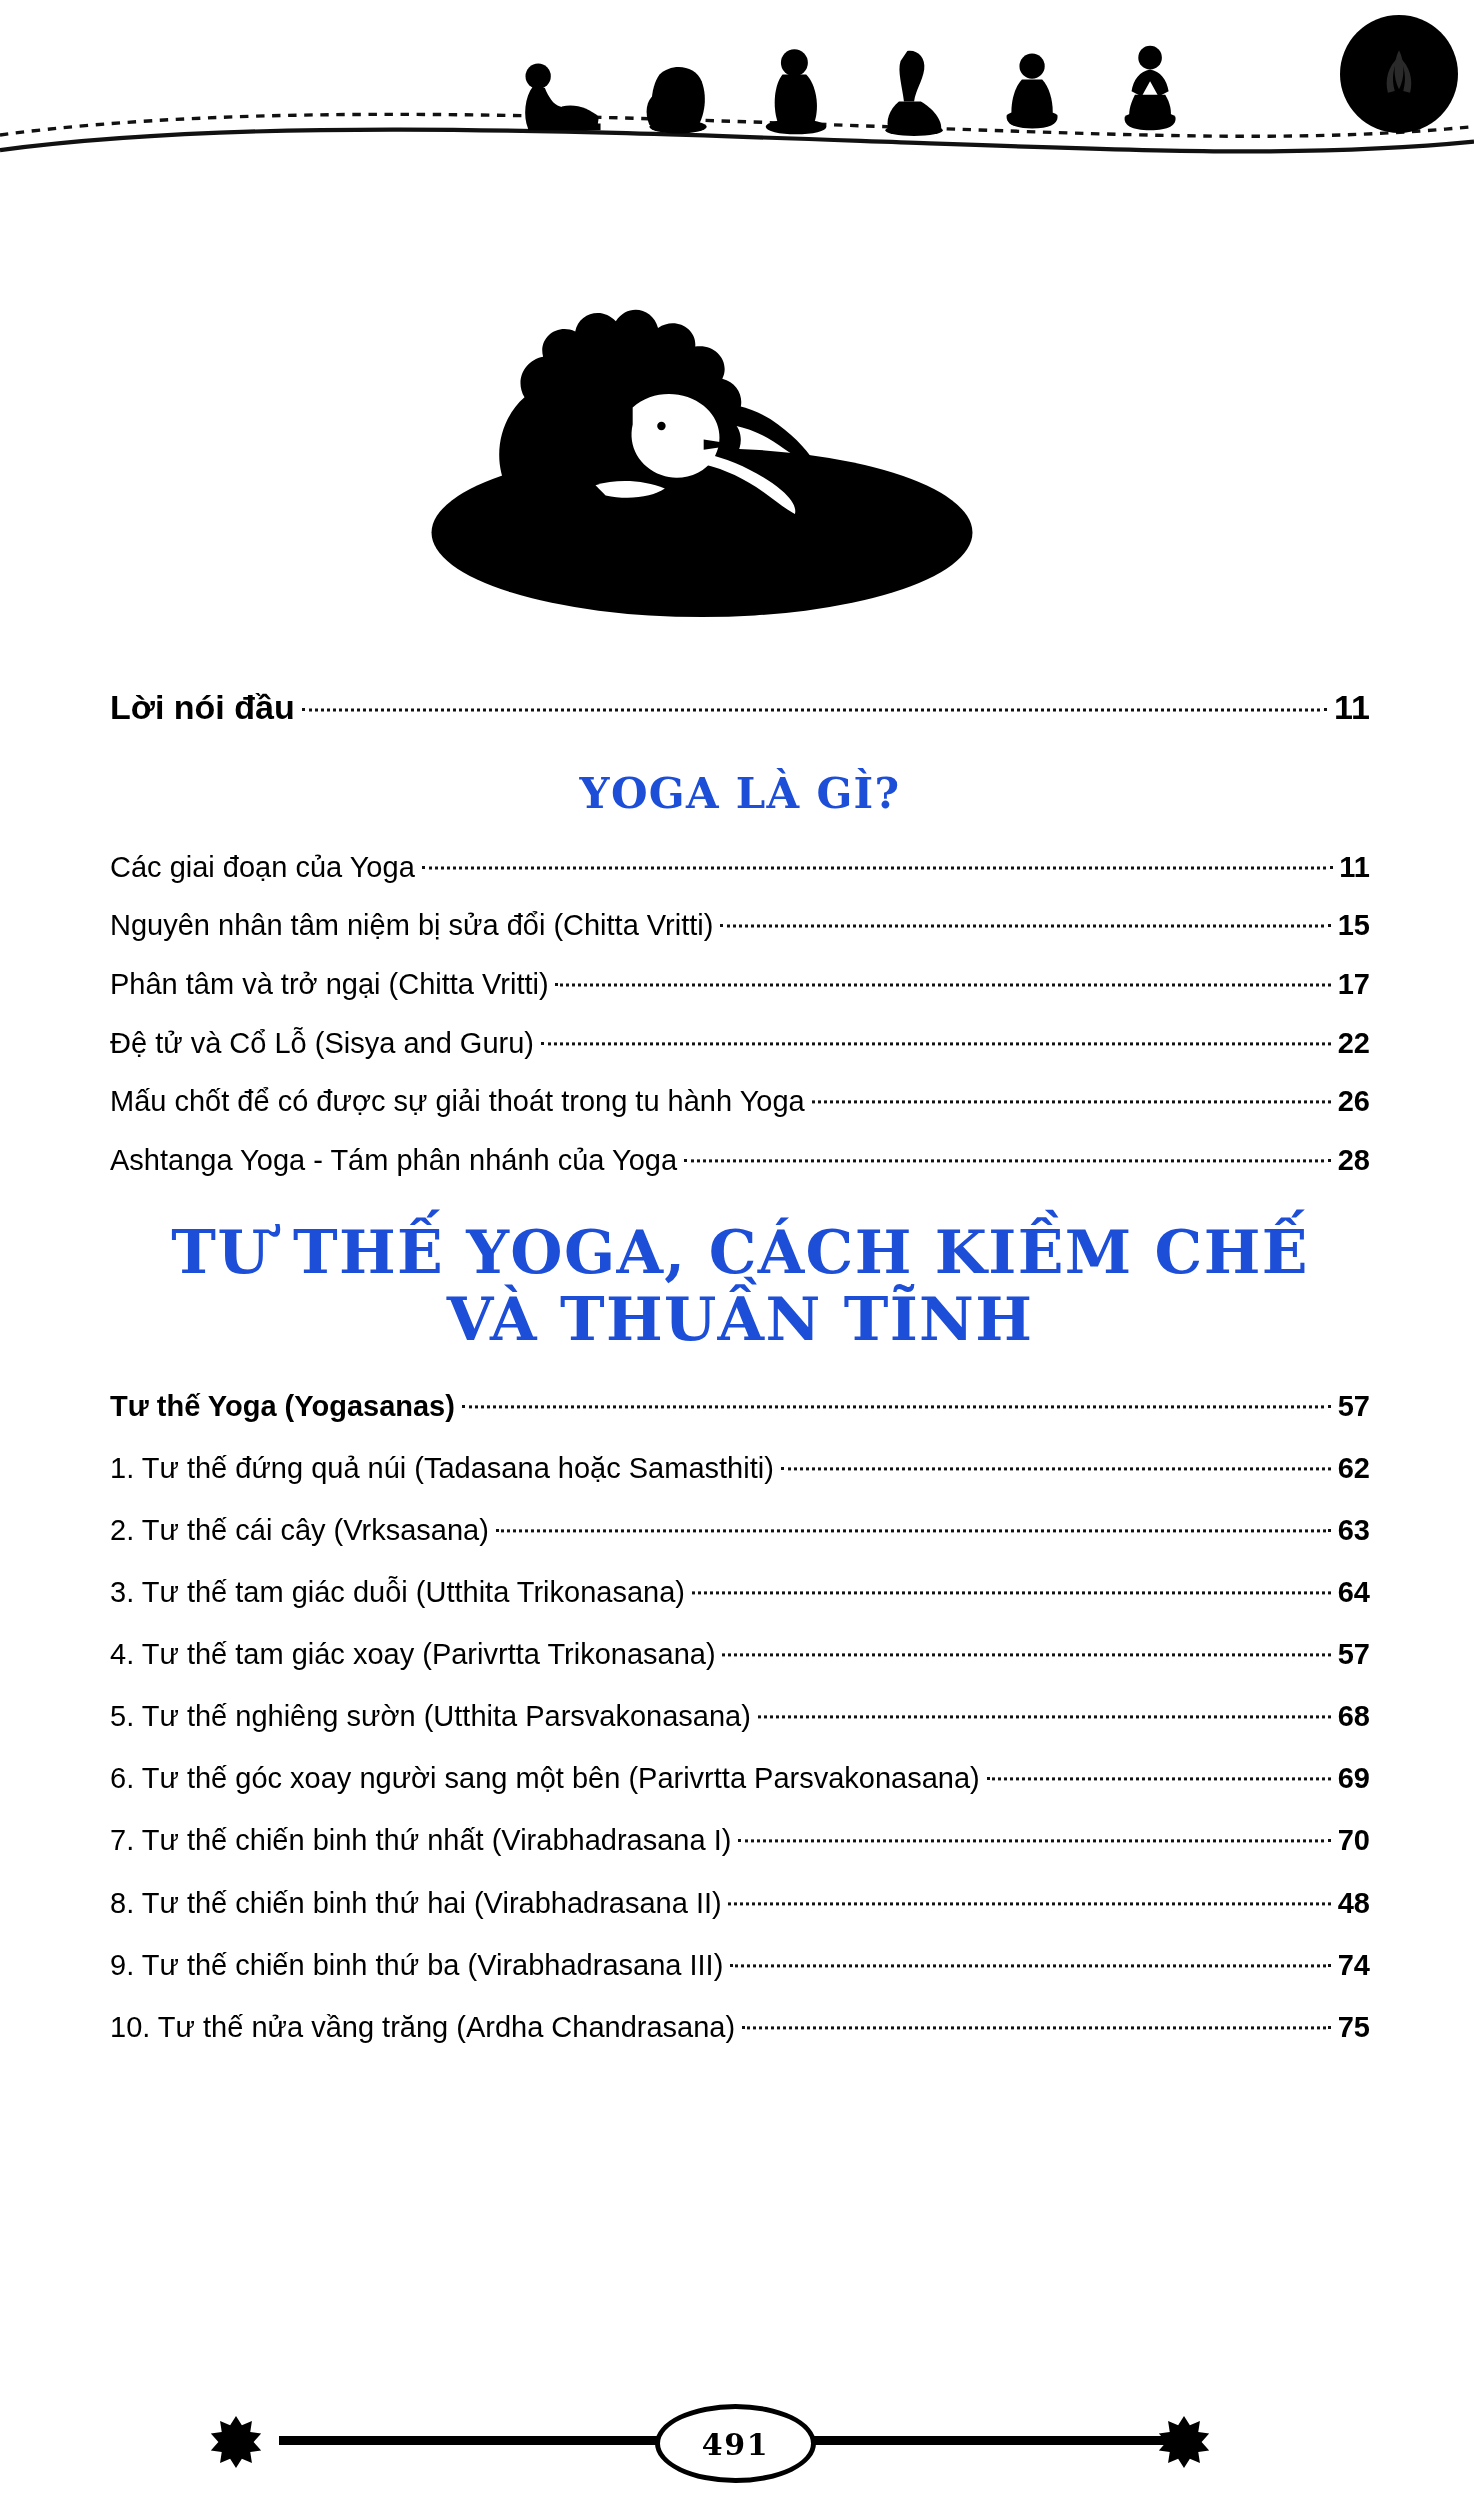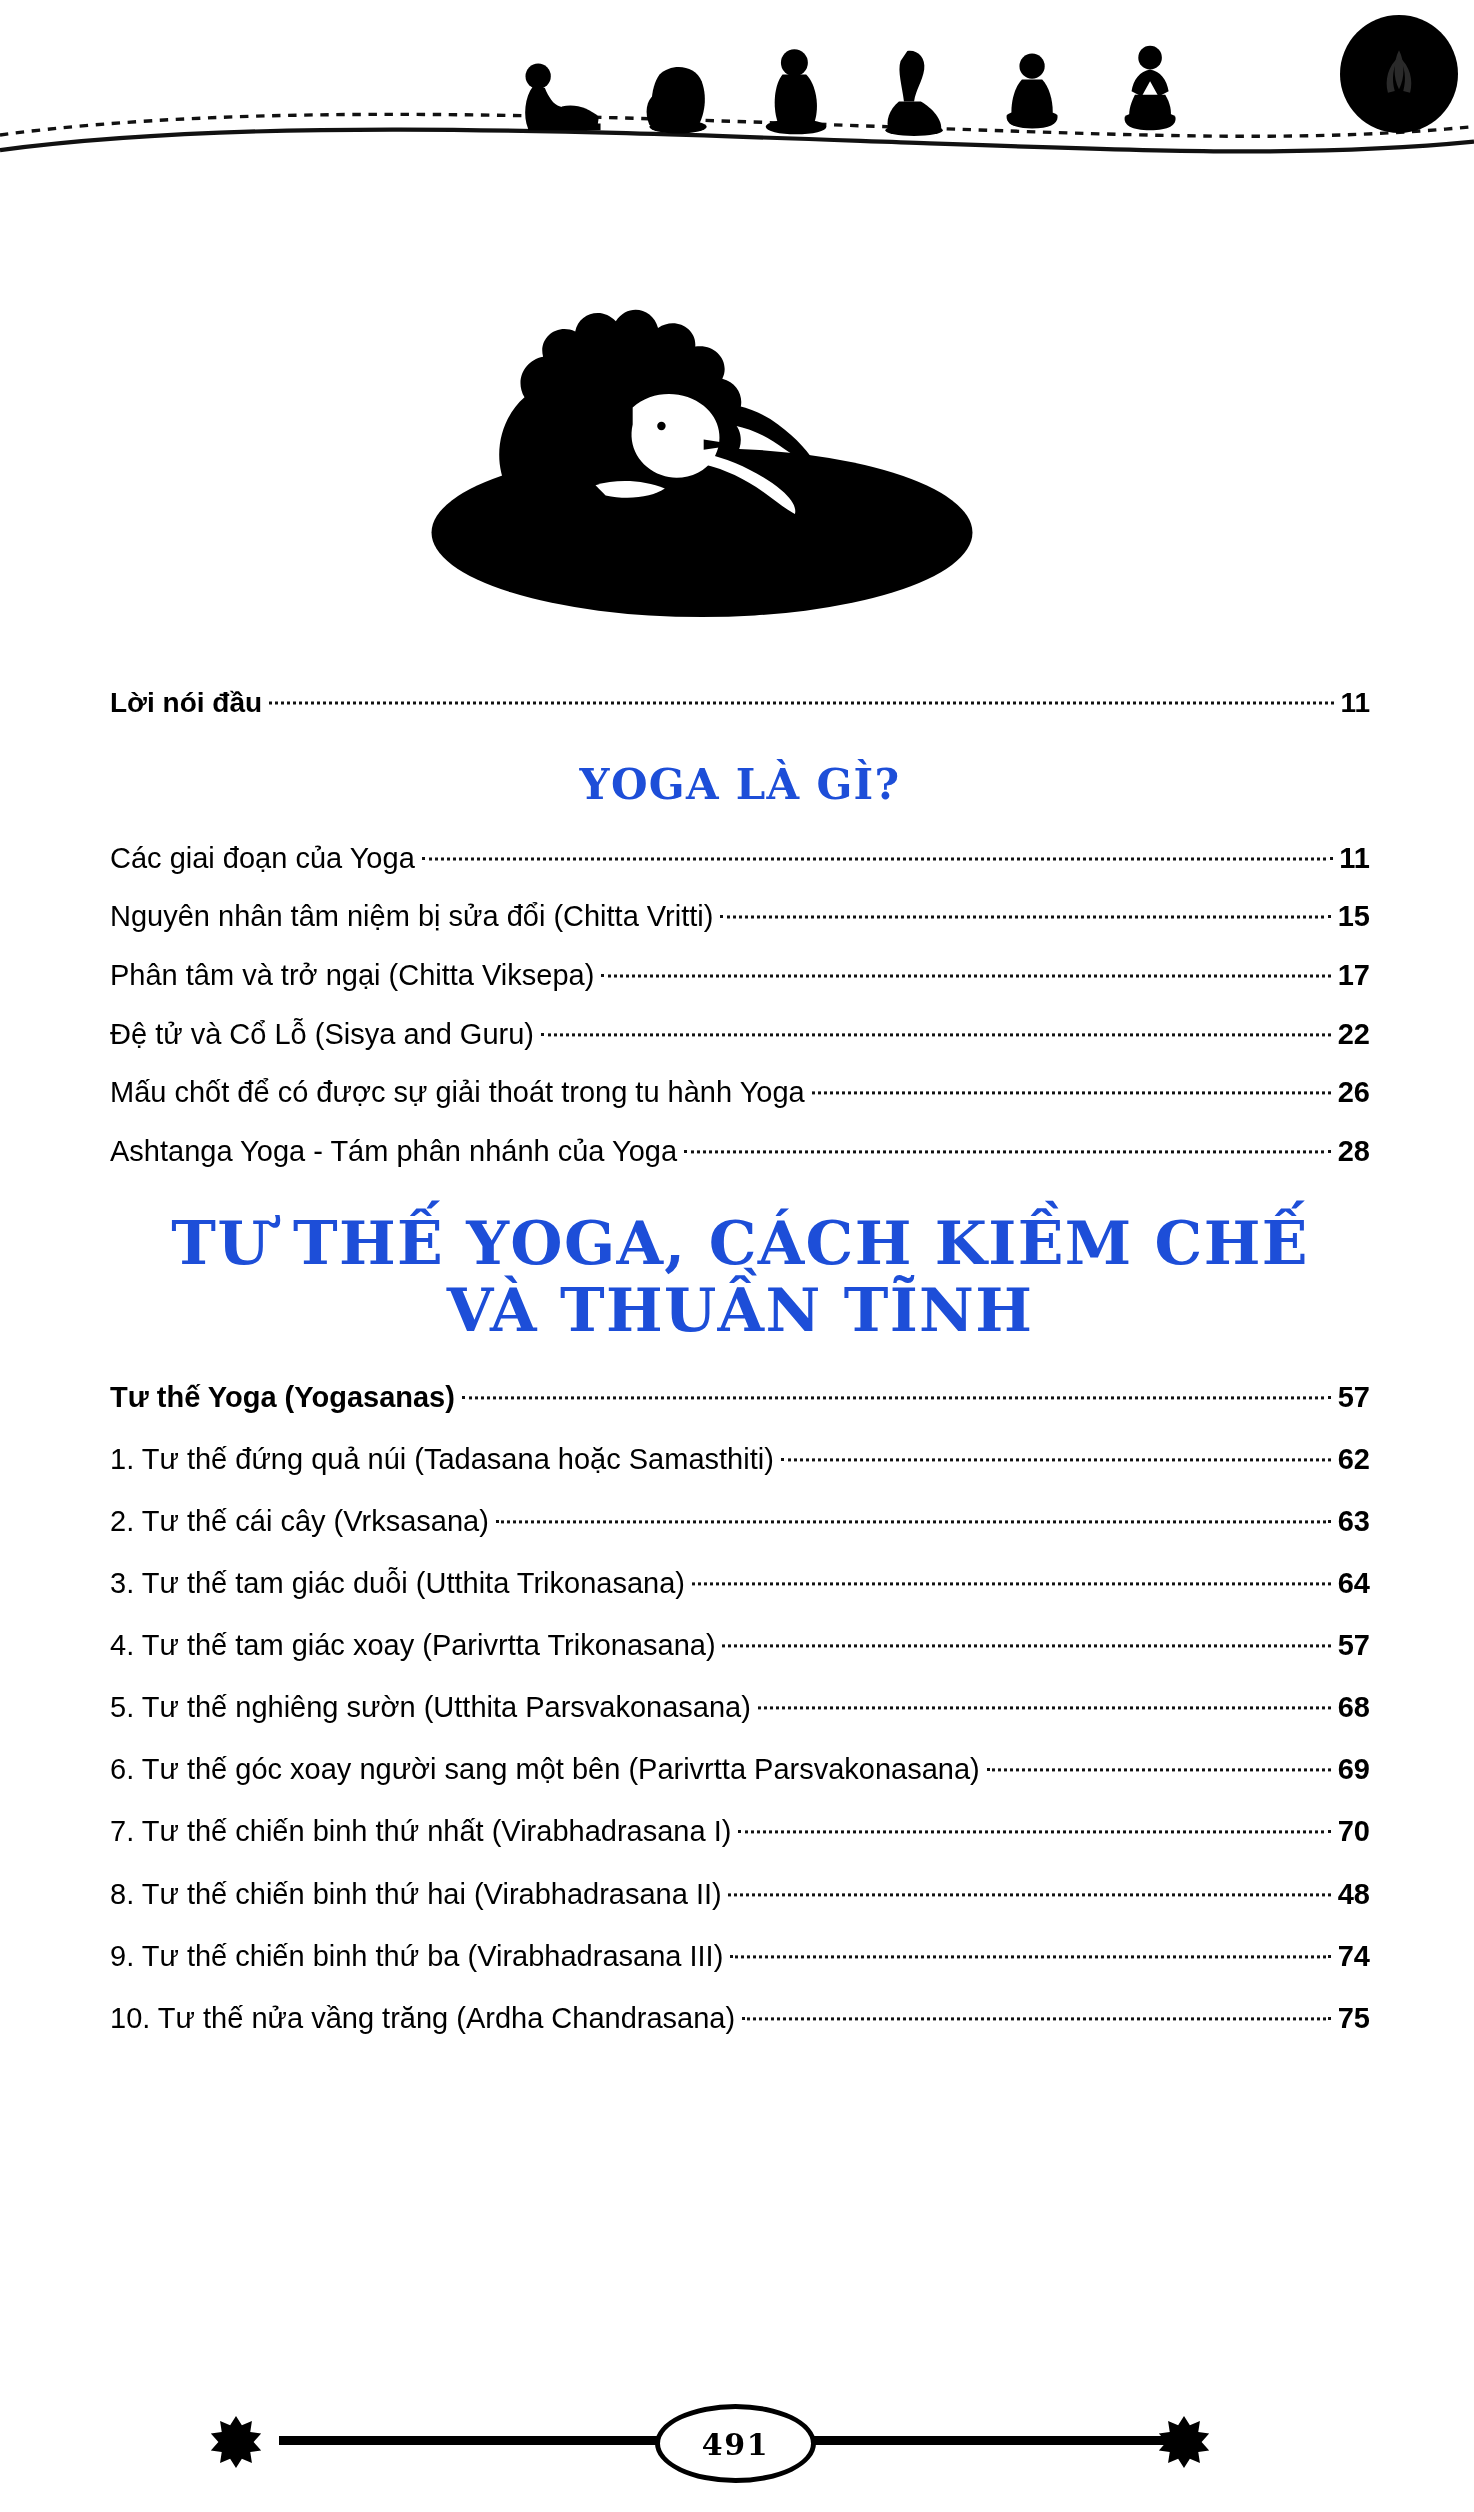--- a/index.html
+++ b/index.html
@@ -118,21 +118,21 @@
     white-space: nowrap;
     padding-left: 6.8px;
     font-weight: 600;
   }
   .toc-row.bold .label,
   .toc-row.bold .page {
     font-weight: bold;
     text-align: right;
   }
   .toc-row.first {
-    font-size: 28px;
+    font-size: 34px;
     font-weight: 600;
   }
   .toc-row.first .label { font-weight: 700; }
   .toc-row.first .page { font-weight: 600; }
 
   .group-a .toc-row { padding: 7.6px 0; }
   .group-b .toc-row { padding: 9.3px 0; }
 
   
   .footer {
@@ -321,21 +321,21 @@
       <span class="label">Các giai đoạn của Yoga</span>
       <span class="leader"></span>
       <span class="page">11</span>
     </div>
     <div class="toc-row">
       <span class="label">Nguyên nhân tâm niệm bị sửa đổi (Chitta Vritti)</span>
       <span class="leader"></span>
       <span class="page">15</span>
     </div>
     <div class="toc-row">
-      <span class="label">Phân tâm và trở ngại (Chitta Viksepa)</span>
+      <span class="label">Phân tâm và trở ngại (Chitta Vritti)</span>
       <span class="leader"></span>
       <span class="page">17</span>
     </div>
     <div class="toc-row">
       <span class="label">Đệ tử và Cổ Lỗ (Sisya and Guru)</span>
       <span class="leader"></span>
       <span class="page">22</span>
     </div>
     <div class="toc-row">
       <span class="label">Mấu chốt để có được sự giải thoát trong tu hành Yoga</span>

